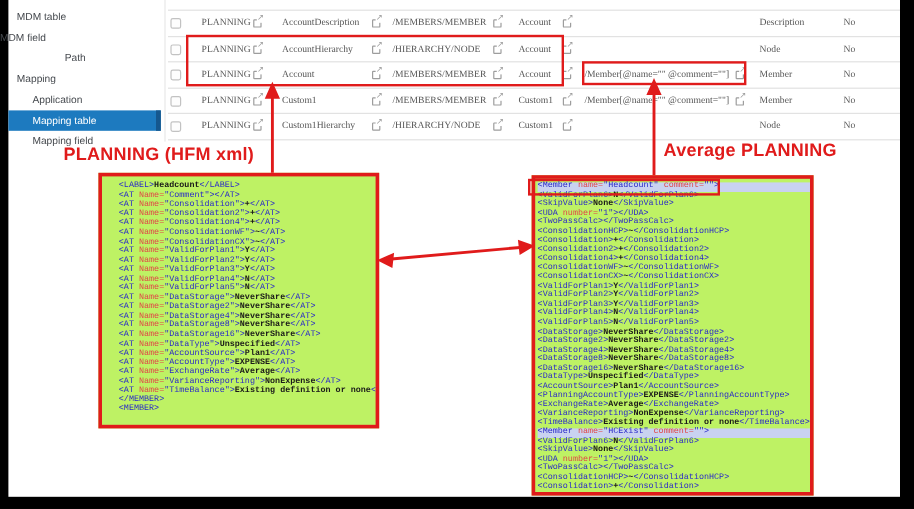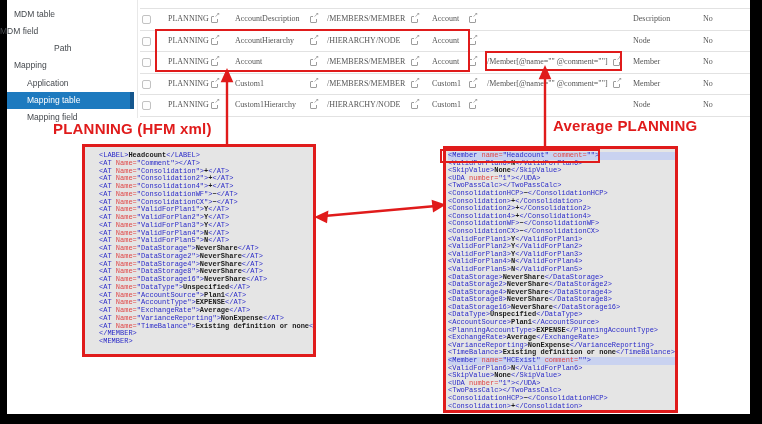--- a/index.html
+++ b/index.html
@@ -16,21 +16,21 @@
 
   
   .sep{position:absolute;left:140px;width:610px;height:1px;background:#e2e2e2;}
   .trow{position:absolute;left:0;width:695px;height:21px;font-family:Liberation Serif, serif;}
   .trow span{position:absolute;top:0;height:21px;line-height:21px;font-size:8px;color:#555;white-space:nowrap;}
   .cb{position:absolute;left:142px;top:7px;width:7px;height:7px;border:1px solid #c2c2c2;border-radius:2px;background:#fdfdfd;}
   .lnk{position:absolute;top:8px;width:5px;height:5px;border:1px solid #9d9d9d;border-radius:1px;}
   .lnk::after{content:"\2197";position:absolute;top:-5px;right:-3px;font-size:7px;line-height:7px;color:#9d9d9d;background:#fff;}
 
   
-  .xml{position:absolute;background:#e5e5e5;border:3px solid #e01b1b;overflow:hidden;
+  .xml{position:absolute;background:#bef264;border:3px solid #e01b1b;overflow:hidden;
        font-family:"Liberation Mono","DejaVu Sans Mono",monospace;}
   .xml .xline{white-space:pre;font-weight:700;color:#1a1a1a;}
   .xml .xline.hl{background:#c9d2f0;}
   .xml b{font-weight:400;}
   .xml .t{color:#2a2ac8;}
   .xml .a{color:#e04848;}
   .xml .q{color:#2a2ac8;}
   #xml-left{left:82px;top:144px;width:234px;height:213px;box-sizing:border-box;padding:5px 2px 0 14px;font-size:7px;}
   #xml-left .xline{line-height:7.75px;}
   #xml-right{left:443px;top:146px;width:235px;height:267px;box-sizing:border-box;padding:3px 0 0 2px;font-size:7px;}

